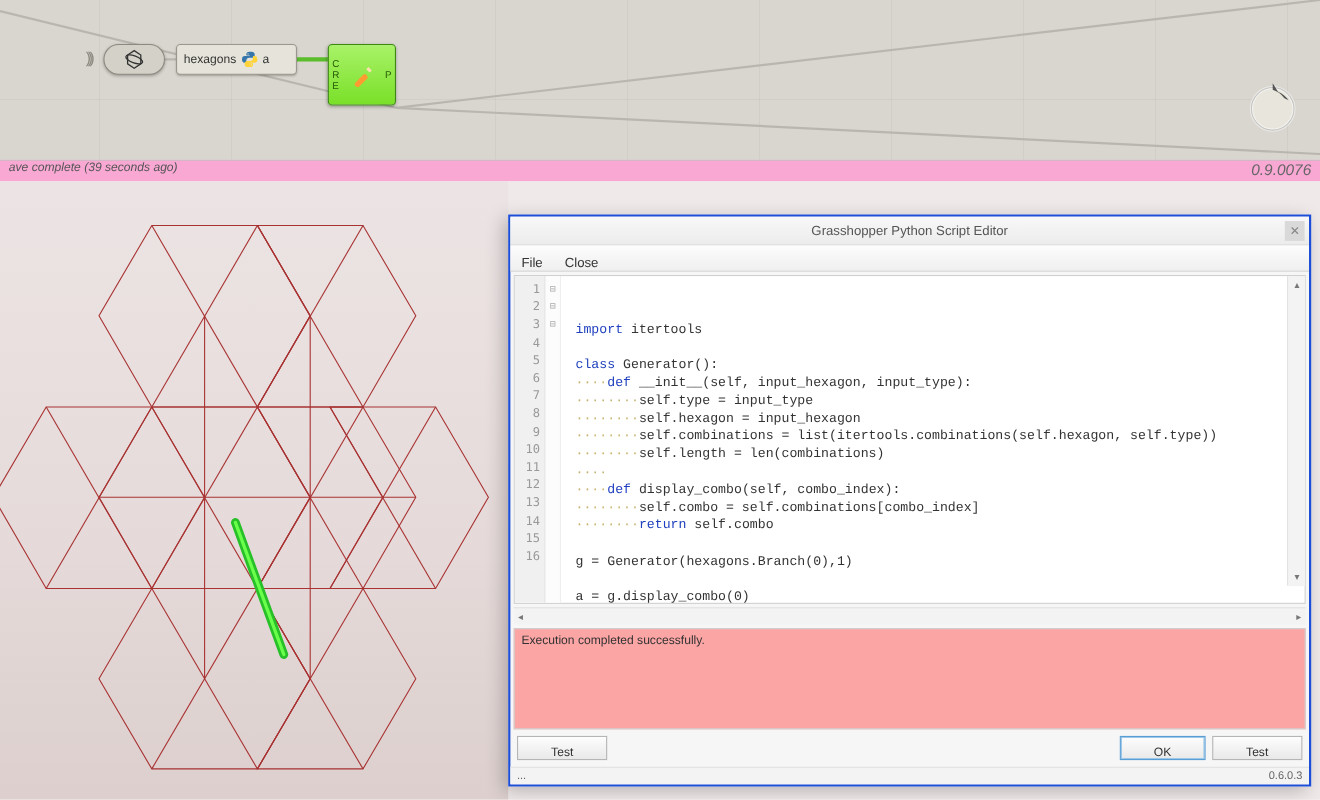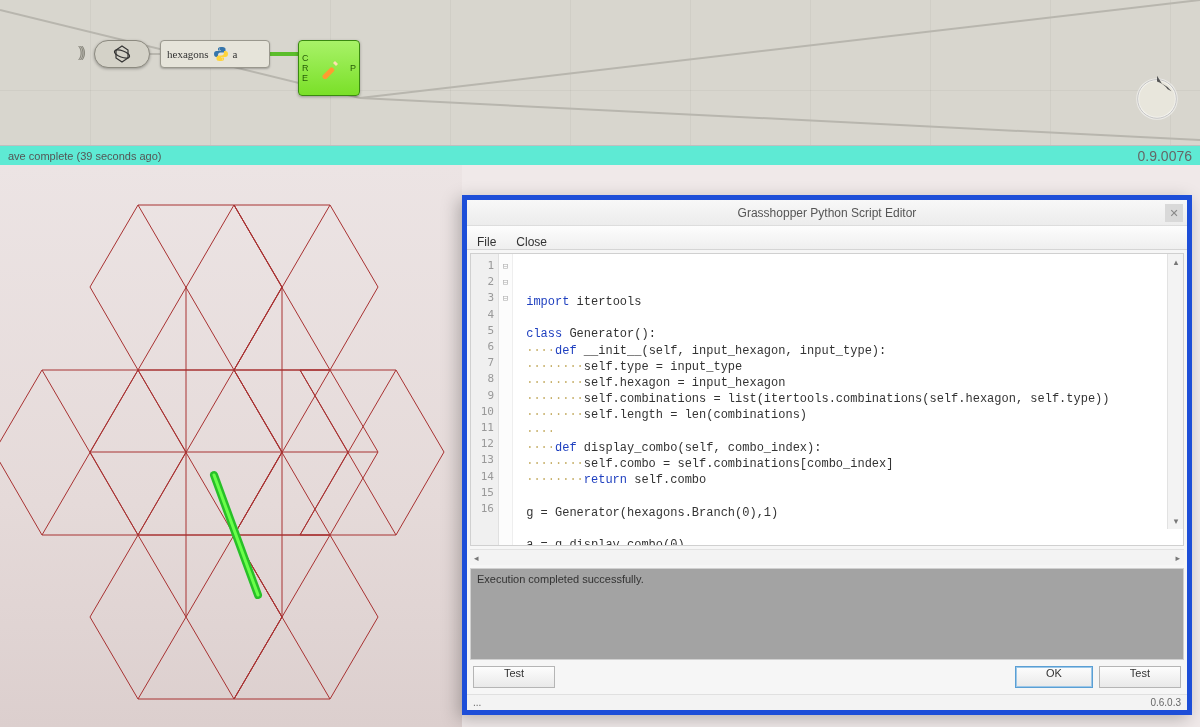--- a/index.html
+++ b/index.html
@@ -9,58 +9,58 @@
 .canvas-area { position: relative; width: 100%; height: 145px; background: #d8d6ce; overflow:hidden; }
 .canvas-grid { position:absolute; inset:0; background-image:
   linear-gradient(to right, rgba(0,0,0,0.04) 1px, transparent 1px),
   linear-gradient(to bottom, rgba(0,0,0,0.04) 1px, transparent 1px);
   background-size: 120px 120px; background-position: -30px -30px;}
 .wire { stroke:#b8b6ae; stroke-width:2; fill:none;}
 .wire-g { stroke:#5bbd2b; stroke-width:4; fill:none;}
 .node { position:absolute; display:flex; align-items:center; }
 .node.param { top:40px; left:94px; width:56px; height:28px; background:#d4d2c8; border:1px solid #8c8a80; border-radius:14px; box-shadow:0 1px 3px rgba(0,0,0,.3);}
 .node.param .icon-wrap{width:100%;display:flex;justify-content:center;align-items:center;}
-.node.python { top:40px; left:160px; width:110px; height:28px; background:#e6e4da; border:1px solid #9a988e; border-radius:4px; box-shadow:0 1px 2px rgba(0,0,0,.25); display:flex; align-items:center; gap:4px; padding:0 6px;font-family:Liberation Serif, serif;}
+.node.python { top:40px; left:160px; width:110px; height:28px; background:#e6e4da; border:1px solid #9a988e; border-radius:4px; box-shadow:0 1px 2px rgba(0,0,0,.25); display:flex; align-items:center; gap:4px; padding:0 6px;}
 .node.python .lbl { font-size:11px; color:#333;}
 .node.lb { top:40px; left:298px; width:62px; height:56px; background:linear-gradient(#a8f268,#7ae028); border:1px solid #3a8a10; border-radius:4px; box-shadow:0 1px 3px rgba(0,0,0,.3); display:flex;}
 .node.lb .ports-l,.node.lb .ports-r{display:flex;flex-direction:column;justify-content:space-around;padding:2px 0;font-size:9px;color:#285c08;}
 .node.lb .ports-l{width:12px;align-items:flex-start;padding-left:3px;}
 .node.lb .ports-r{width:12px;align-items:flex-end;padding-right:3px;}
 .node.lb .mid{flex:1;display:flex;align-items:center;justify-content:center;}
 .grip { position:absolute; left:78px; top:44px; font-size:14px; color:#8c8a80; letter-spacing:-3px;}
 .compass { position:absolute; right:14px; top:68px; width:58px; height:58px;}
 .compass svg{width:100%;height:100%;}
-.status-bar-top { display:flex; align-items:center; justify-content:space-between; height:20px; background:#5eead4; border-top:1px solid #bfbfbf; padding:0 8px; font-size:11px; color:#555;}
+.status-bar-top { display:flex; align-items:flex-start; justify-content:space-between; height:20px; background:#f9a8d4; border-top:1px solid #bfbfbf; padding:0 8px; font-size:11px; color:#555;font-style:italic;}
 .status-bar-top .right{font-size:14px;color:#666;}
 
 
 .lower { display:flex; width:100%; height:562px; background:#f0e9e9;}
 .viewport { position:relative; width:462px; height:100%; background:linear-gradient(180deg,#ece4e4,#e5dad9 60%,#dccfce);}
 .editor-col { flex:1; height:100%; background:#f0e9e9; padding-top:30px;}
 
 
-.editor-win { position:relative; margin-left:0; width:730px; height:520px; background:#f6f6f6; border:5px solid #1d4ed8; box-shadow: -4px 4px 16px rgba(0,0,0,.25); display:flex; flex-direction:column;}
+.editor-win { position:relative; margin-left:0; width:730px; height:520px; background:#f6f6f6; border:2px solid #1d4ed8; box-shadow: -4px 4px 16px rgba(0,0,0,.25); display:flex; flex-direction:column;}
 .titlebar { height:26px; background:linear-gradient(#f8f8f8,#ececec); display:flex; align-items:center; justify-content:center; position:relative; border-bottom:1px solid #ddd;}
 .titlebar .t { font-size:12px; color:#555;}
 .titlebar .close{position:absolute;right:4px;top:4px;width:18px;height:18px;background:#d9d9d9;color:#888;font-size:11px;display:flex;align-items:center;justify-content:center;cursor:default;}
 .menubar { height:24px; background:linear-gradient(#fdfdfd,#efefef); border-bottom:1px solid #d5d5d5; display:flex; align-items:flex-end; padding:0 10px; gap:20px; font-size:12px; color:#333;}
 .menubar span{cursor:default;}
 .code-area { flex:1; display:flex; background:#fff; border:1px solid #d0d0d0; margin:3px; overflow:hidden; position:relative;}
 .gutter { width:28px; background:#f0f0f0; border-right:1px solid #e0e0e0; font-family:Consolas,monospace; font-size:11px; color:#999; text-align:right; padding:4px 4px 0 0; line-height:16.2px;}
 .fold { width:14px; border-right:1px solid #eee; background:#fcfcfc; font-family:Consolas,monospace; font-size:9px; color:#aaa; padding-top:4px; line-height:16.2px; text-align:center;}
 .code { flex:1; font-family:Consolas,"Courier New",monospace; font-size:12px; line-height:16.2px; padding:4px 6px; white-space:pre; overflow:auto; color:#333;margin-top:36px;}
 .kw{color:#1e3fbf;} .dots{color:#c7b06a;}
 .code-sb-v{position:absolute;right:0;top:0;bottom:16px;width:16px;background:#f3f3f3;border-left:1px solid #e2e2e2;}
 .code-sb-v .up,.code-sb-v .dn{position:absolute;left:0;width:16px;height:16px;display:flex;align-items:center;justify-content:center;font-size:9px;color:#777;}
 .code-sb-v .up{top:0;} .code-sb-v .dn{bottom:0;}
 .code-sb-h{height:16px;background:#f3f3f3;border-top:1px solid #e2e2e2;display:flex;align-items:center;justify-content:space-between;padding:0 4px;font-size:9px;color:#777;margin:0 3px 3px 3px;}
-.output { height:92px; margin:0 3px; background:#a3a3a3; border:1px solid #d0d0d0; padding:4px 6px; font-size:11px; color:#333;}
+.output { height:92px; margin:0 3px; background:#fca5a5; border:1px solid #d0d0d0; padding:4px 6px; font-size:11px; color:#333;}
 .btn-row { height:34px; display:flex; align-items:center; justify-content:space-between; padding:0 6px;}
 .btn-row .left,.btn-row .right{display:flex;gap:6px;}
-.btn{height:22px;min-width:60px;padding:0 30px;background:linear-gradient(#fdfdfd,#e9e9e9);border:1px solid #b5b5b5;font-size:11px;color:#333;display:flex;align-items:flex-start;justify-content:center;cursor:default;}
+.btn{height:22px;min-width:60px;padding:0 30px;background:linear-gradient(#fdfdfd,#e9e9e9);border:1px solid #b5b5b5;font-size:11px;color:#333;display:flex;align-items:flex-end;justify-content:center;cursor:default;}
 .btn.primary{border:1px solid #5a9fd4; box-shadow:0 0 0 1px #9cc7e8 inset;}
 .editor-status{height:16px;display:flex;align-items:center;justify-content:space-between;padding:0 6px;font-size:10px;color:#666;background:#f3f3f3;border-top:1px solid #e0e0e0;}
 
 
 .pyicon{width:16px;height:16px;}
 </style>
 </head>
 <body>
 
 <div class="canvas-area">

